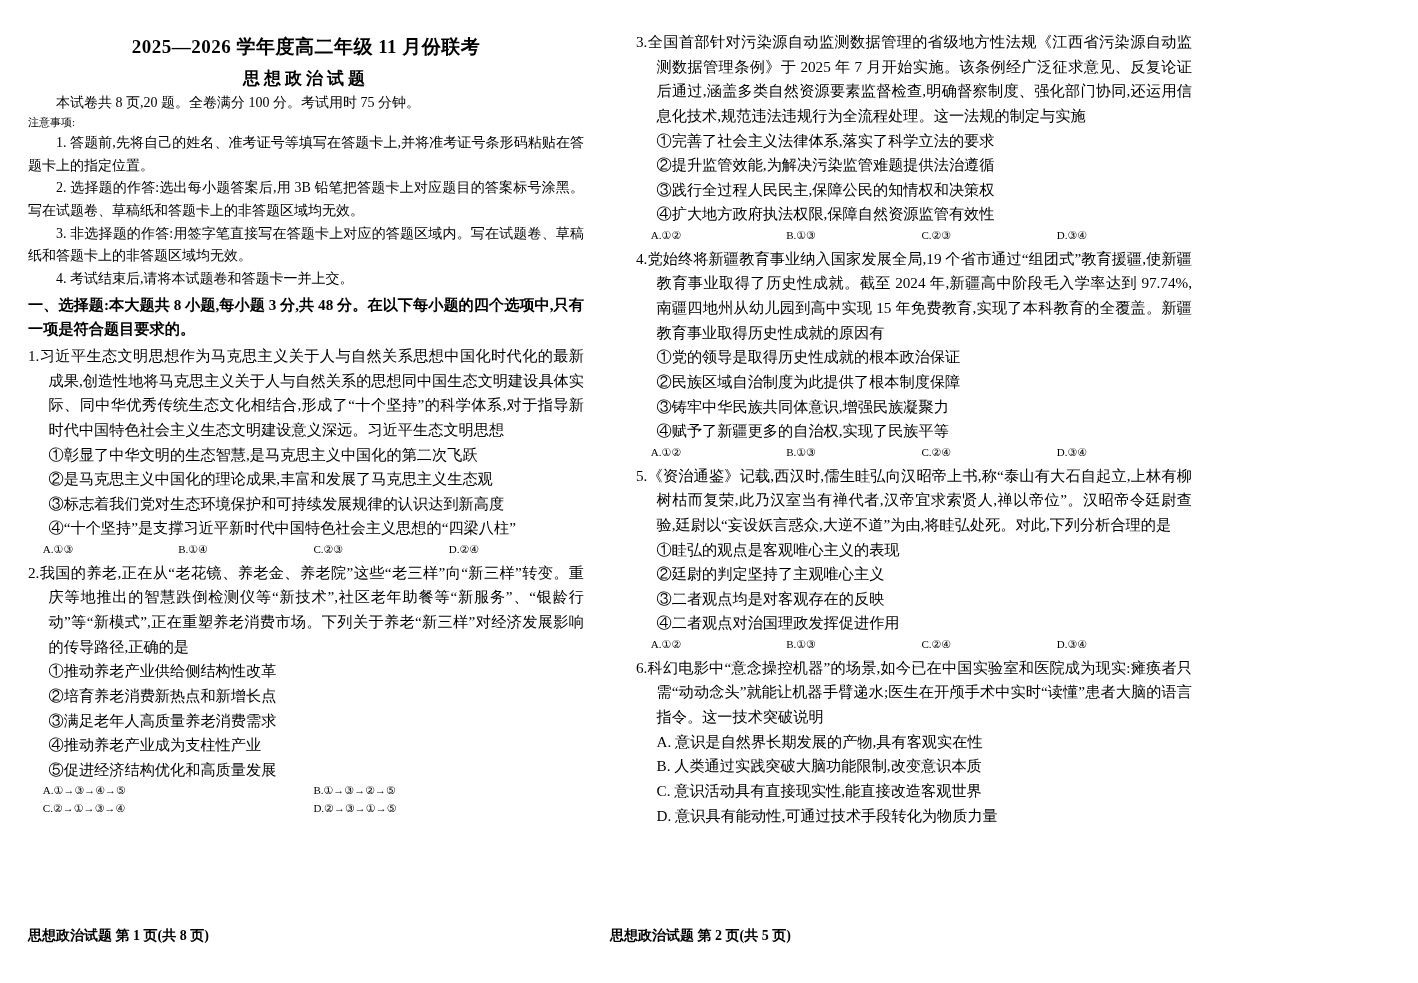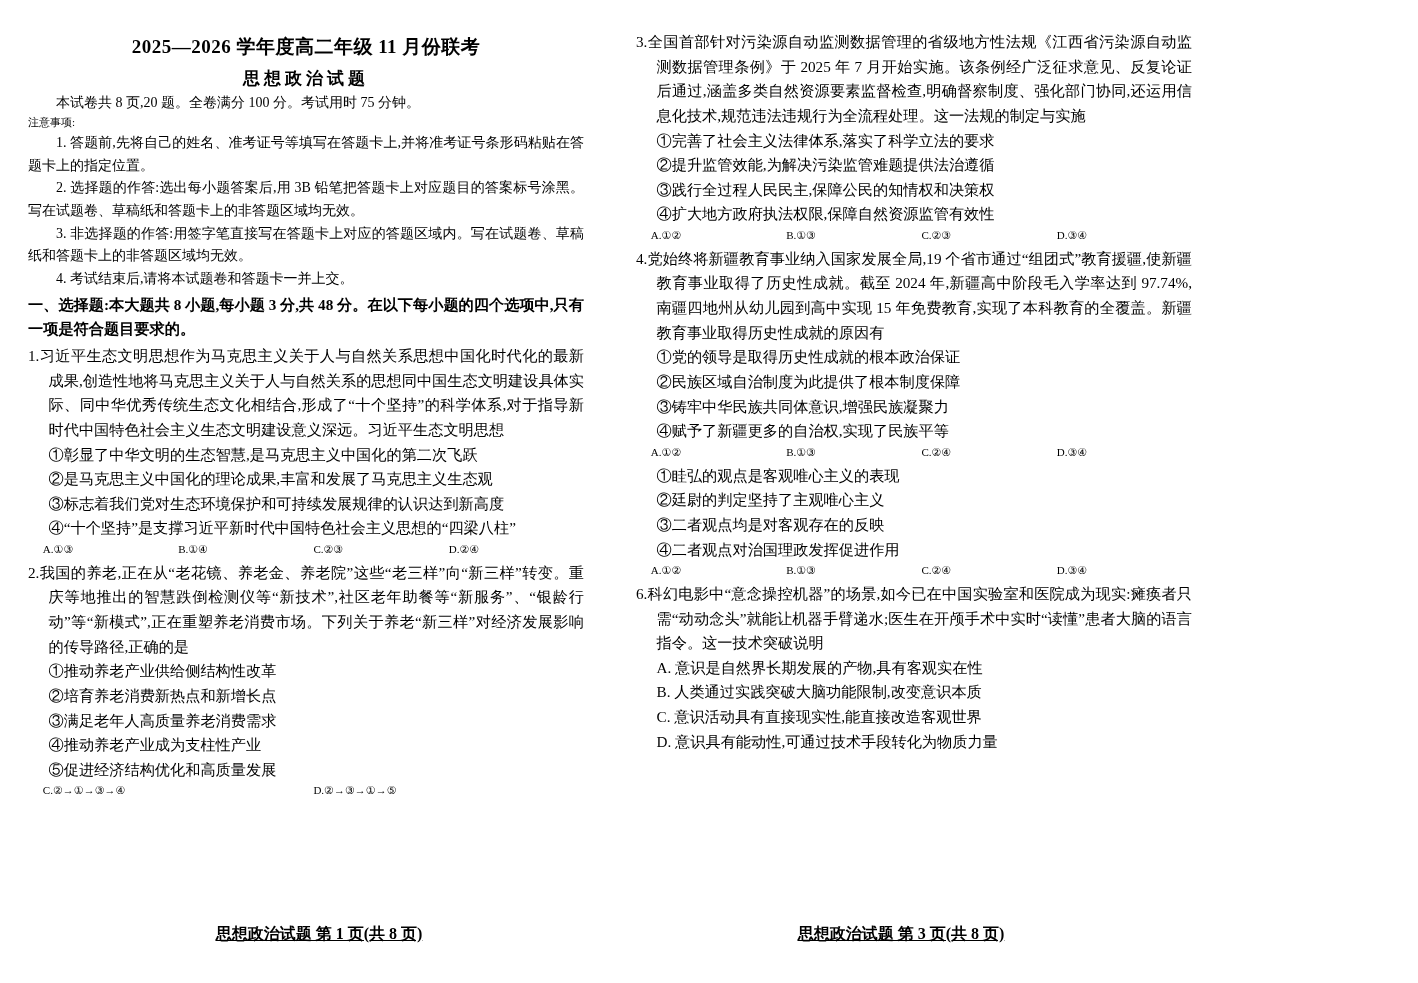--- a/index.html
+++ b/index.html
@@ -84,24 +84,23 @@
     padding-left: 1.35em;
     font-size: 11px;
     line-height: 1.62;
   }
   .opt-row.cols4 > span { width: 25%; }
   .opt-row.cols2 > span { width: 50%; }
   .footer {
     position: absolute;
     bottom: 38px;
     width: 100%;
-    text-align: center;
-    font-size: 16px;
-    font-weight: bold;
-    text-decoration: underline;
+    text-align: left;
+    font-size: 14px;
+    font-weight: bold;
   }
   .footer-left { left: 0; }
   .footer-right { left: 0; }
 </style>
 </head>
 <body>
 
 <div class="page">
 
   <div class="col col-left">
@@ -137,20 +136,24 @@
     <div class="q-block">
       <p class="q-body">
         <span>2.</span><span>我国的养老,正在从“老花镜、养老金、养老院”这些“老三样”向“新三样”转变。重庆等地推出的智慧跌倒检测仪等“新技术”,社区老年助餐等“新服务”、“银龄行动”等“新模式”,正在重塑养老消费市场。下列关于养老“新三样”对经济发展影响的传导路径,正确的是</span>
       </p>
       <p class="q-sub">①推动养老产业供给侧结构性改革</p>
       <p class="q-sub">②培育养老消费新热点和新增长点</p>
       <p class="q-sub">③满足老年人高质量养老消费需求</p>
       <p class="q-sub">④推动养老产业成为支柱性产业</p>
       <p class="q-sub">⑤促进经济结构优化和高质量发展</p>
       <div class="opt-row cols2">
+        <span>A.①→③→④→⑤</span>
+        <span>B.①→③→②→⑤</span>
+      </div>
+      <div class="opt-row cols2">
         <span>C.②→①→③→④</span>
         <span>D.②→③→①→⑤</span>
       </div>
     </div>
 
     <div class="footer footer-left">思想政治试题 第 1 页(共 8 页)</div>
   </div>
 
   <div class="col col-right">
 
@@ -180,20 +183,23 @@
       <p class="q-sub">④赋予了新疆更多的自治权,实现了民族平等</p>
       <div class="opt-row cols4">
         <span>A.①②</span>
         <span>B.①③</span>
         <span>C.②④</span>
         <span>D.③④</span>
       </div>
     </div>
 
     <div class="q-block">
+      <p class="q-body">
+        <span>5.</span><span>《资治通鉴》记载,西汉时,儒生眭弘向汉昭帝上书,称“泰山有大石自起立,上林有柳树枯而复荣,此乃汉室当有禅代者,汉帝宜求索贤人,禅以帝位”。汉昭帝令廷尉查验,廷尉以“妄设妖言惑众,大逆不道”为由,将眭弘处死。对此,下列分析合理的是</span>
+      </p>
       <p class="q-sub">①眭弘的观点是客观唯心主义的表现</p>
       <p class="q-sub">②廷尉的判定坚持了主观唯心主义</p>
       <p class="q-sub">③二者观点均是对客观存在的反映</p>
       <p class="q-sub">④二者观点对治国理政发挥促进作用</p>
       <div class="opt-row cols4">
         <span>A.①②</span>
         <span>B.①③</span>
         <span>C.②④</span>
         <span>D.③④</span>
       </div>
@@ -202,16 +208,16 @@
     <div class="q-block">
       <p class="q-body">
         <span>6.</span><span>科幻电影中“意念操控机器”的场景,如今已在中国实验室和医院成为现实:瘫痪者只需“动动念头”就能让机器手臂递水;医生在开颅手术中实时“读懂”患者大脑的语言指令。这一技术突破说明</span>
       </p>
       <p class="q-sub">A. 意识是自然界长期发展的产物,具有客观实在性</p>
       <p class="q-sub">B. 人类通过实践突破大脑功能限制,改变意识本质</p>
       <p class="q-sub">C. 意识活动具有直接现实性,能直接改造客观世界</p>
       <p class="q-sub">D. 意识具有能动性,可通过技术手段转化为物质力量</p>
     </div>
 
-    <div class="footer footer-right">思想政治试题 第 3 页(共 8 页)</div>
+    <div class="footer footer-right">思想政治试题 第 2 页(共 5 页)</div>
   </div>
 
 </div>
 
 </body></html>

